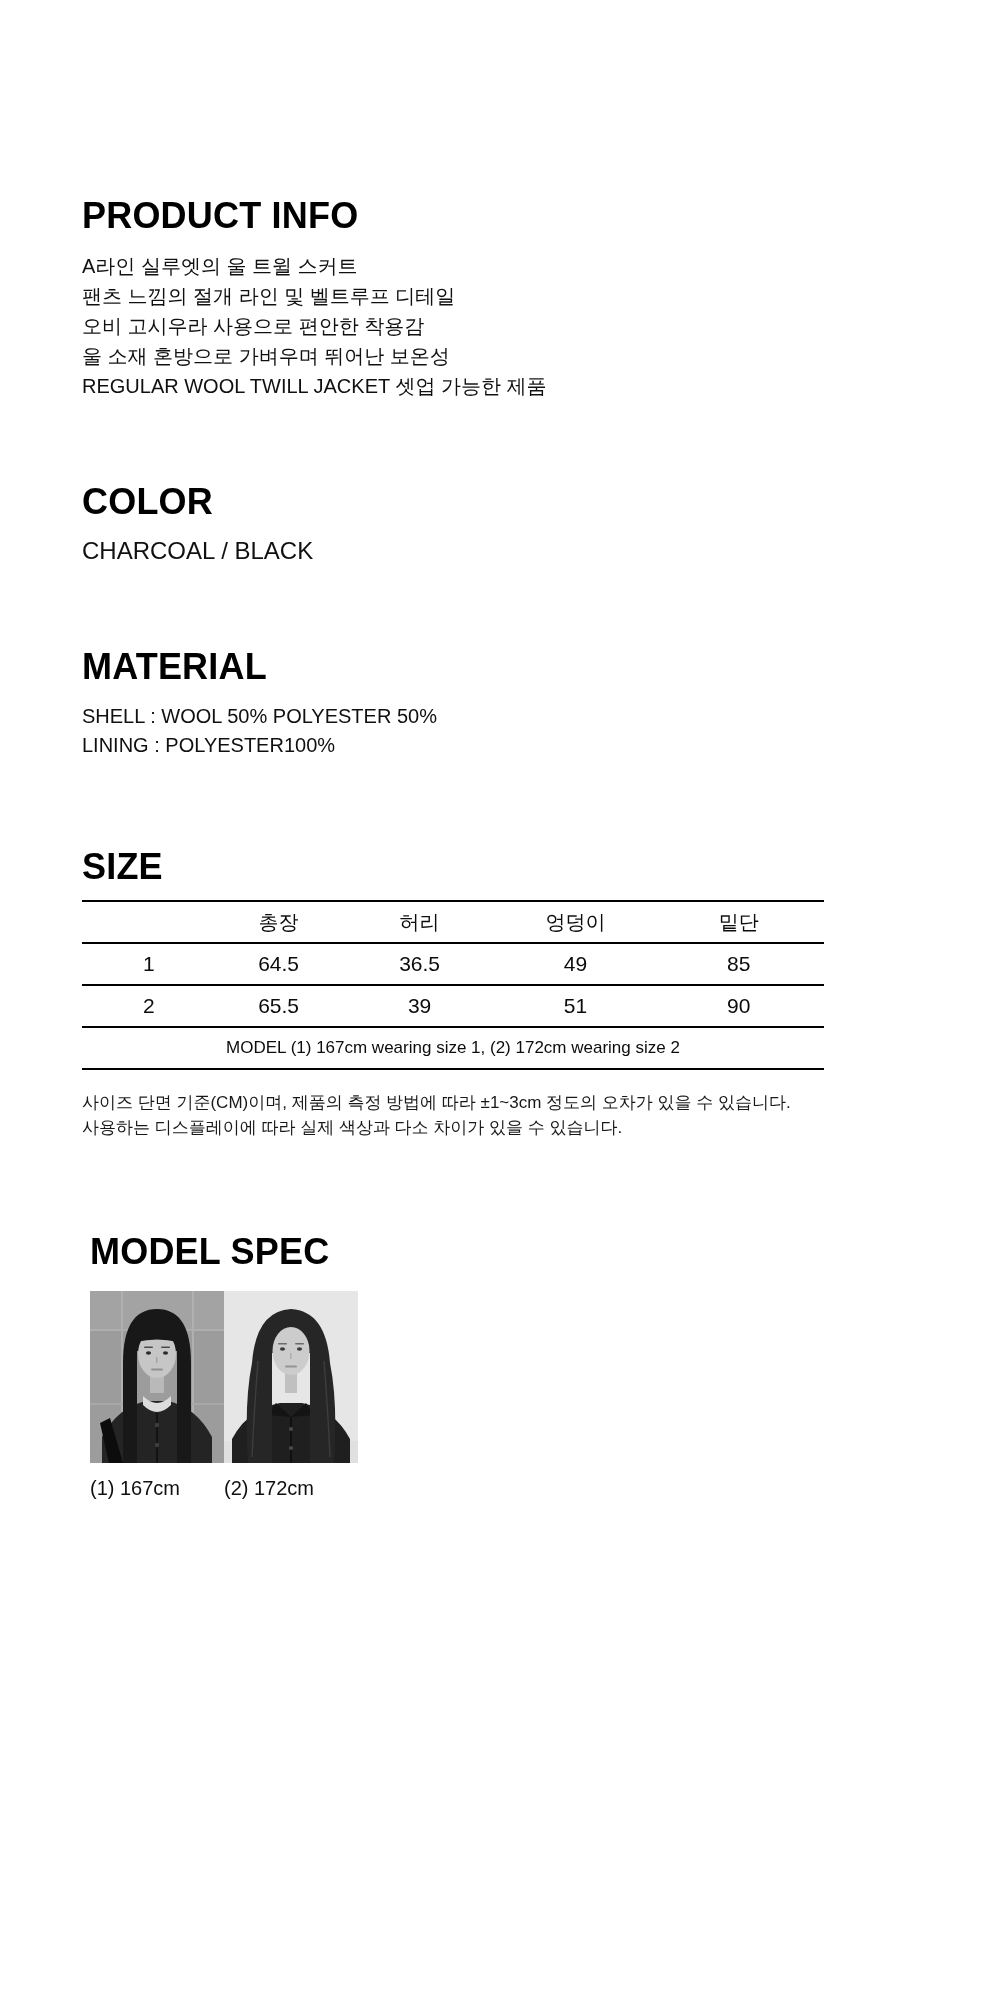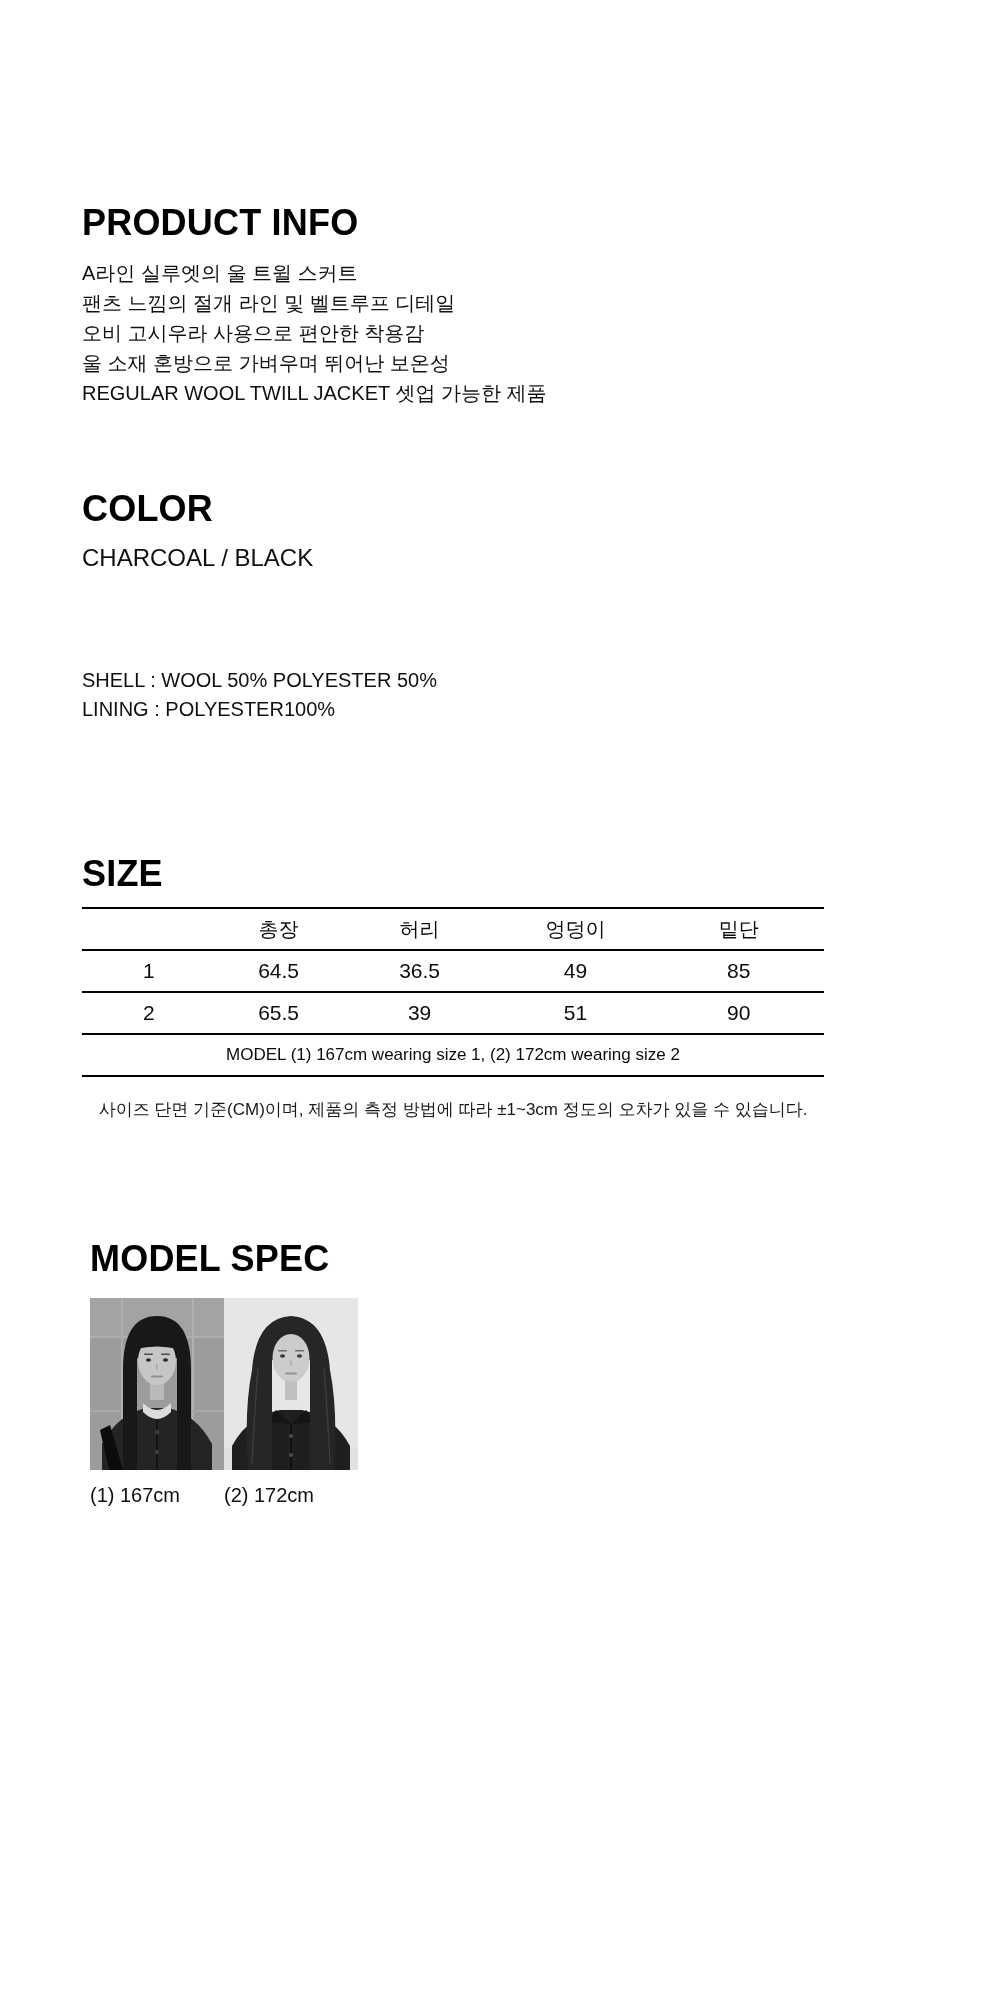--- a/index.html
+++ b/index.html
@@ -1,18 +1,18 @@
 <!DOCTYPE html>
 <html><head>
 <meta charset="utf-8">
 <style>
   * { box-sizing: border-box; }
   html,body { margin:0; padding:0; background:#ffffff; }
   body { font-family:"Liberation Sans","DejaVu Sans",sans-serif; color:#111; }
-  .page { position:relative; width:1000px; height:1558px; margin:15px auto; background:#ffffff; overflow:hidden; }
+  .page { position:relative; width:1000px; height:1558px; margin:8px auto; background:#ffffff; overflow:hidden; }
 
   .sec { position:absolute; left:82px; }
   .sec h2 { margin:0; font-size:36px; line-height:43px; font-weight:700; color:#000; letter-spacing:0.2px; }
 
   
   #sec-product { top:186px; }
   #sec-product .lines { margin-top:14px; }
   #sec-product .lines p { margin:0; font-size:20px; line-height:30px; color:#101010; }
 
   
@@ -25,21 +25,21 @@
   #sec-material .lines p { margin:0; font-size:20px; line-height:29px; color:#101010; }
 
   
   #sec-size { top:837px; width:742px; }
   table.size-table { margin-top:12px; width:742px; border-collapse:collapse; table-layout:fixed; border-top:2px solid #000; }
   table.size-table th, table.size-table td { padding:0; height:42px; text-align:center; vertical-align:middle; border-bottom:2px solid #000; font-weight:400; color:#0c0c0c; }
   table.size-table thead th { font-size:20px; }
   table.size-table tbody td { font-size:21px; }
   table.size-table tfoot td { font-size:17px; height:42px; }
   .size-notes { margin-top:20px; }
-  .size-notes p { margin:0; font-size:17px; line-height:25px; color:#181818;text-align:center; }
+  .size-notes p { margin:0; font-size:17px; line-height:25px; color:#181818; }
 
   
   #sec-modelspec { top:1222px;padding-left:8px; }
   .models { display:flex; margin-top:18px; }
   .models figure { margin:0; width:134px; }
   .models svg { display:block; width:134px; height:172px; }
   .models figcaption { margin-top:14px; font-size:20px; color:#101010; }
 
   
   #sec-care { top:1582px; }
@@ -63,20 +63,21 @@
       <p>REGULAR WOOL TWILL JACKET 셋업 가능한 제품</p>
     </div>
   </section>
 
   <section class="sec" id="sec-color">
     <h2>COLOR</h2>
     <p>CHARCOAL / BLACK</p>
   </section>
 
   <section class="sec" id="sec-material">
+    <h2>MATERIAL</h2>
     <div class="lines">
       <p>SHELL : WOOL 50% POLYESTER 50%</p>
       <p>LINING : POLYESTER100%</p>
     </div>
   </section>
 
   <section class="sec" id="sec-size">
     <h2>SIZE</h2>
     <table class="size-table">
       <colgroup>
@@ -112,20 +113,21 @@
         </tr>
       </tbody>
       <tfoot>
         <tr>
           <td colspan="5">MODEL (1) 167cm wearing size 1, (2) 172cm wearing size 2</td>
         </tr>
       </tfoot>
     </table>
     <div class="size-notes">
       <p>사이즈 단면 기준(CM)이며, 제품의 측정 방법에 따라 ±1~3cm 정도의 오차가 있을 수 있습니다.</p>
+      <p>사용하는 디스플레이에 따라 실제 색상과 다소 차이가 있을 수 있습니다.</p>
     </div>
   </section>
 
   <section class="sec" id="sec-modelspec">
     <h2>MODEL SPEC</h2>
     <div class="models">
 
       <figure>
         <svg viewBox="0 0 134 172" aria-hidden="true">
 

